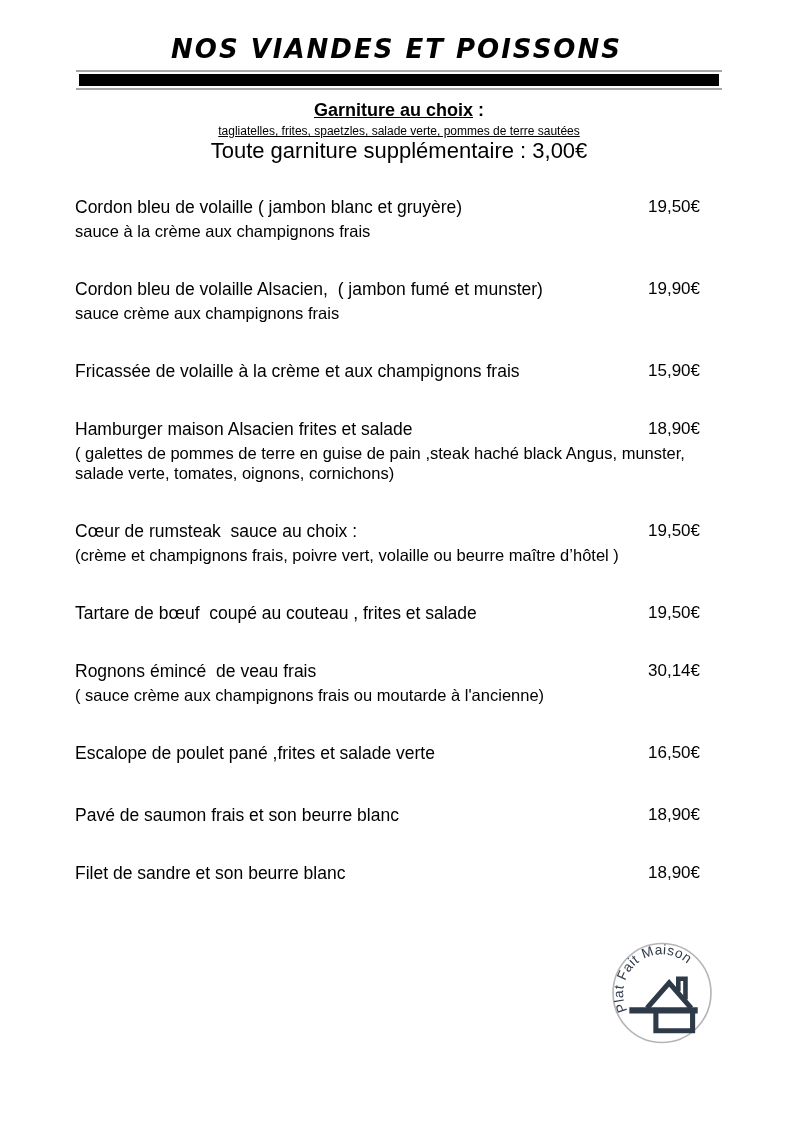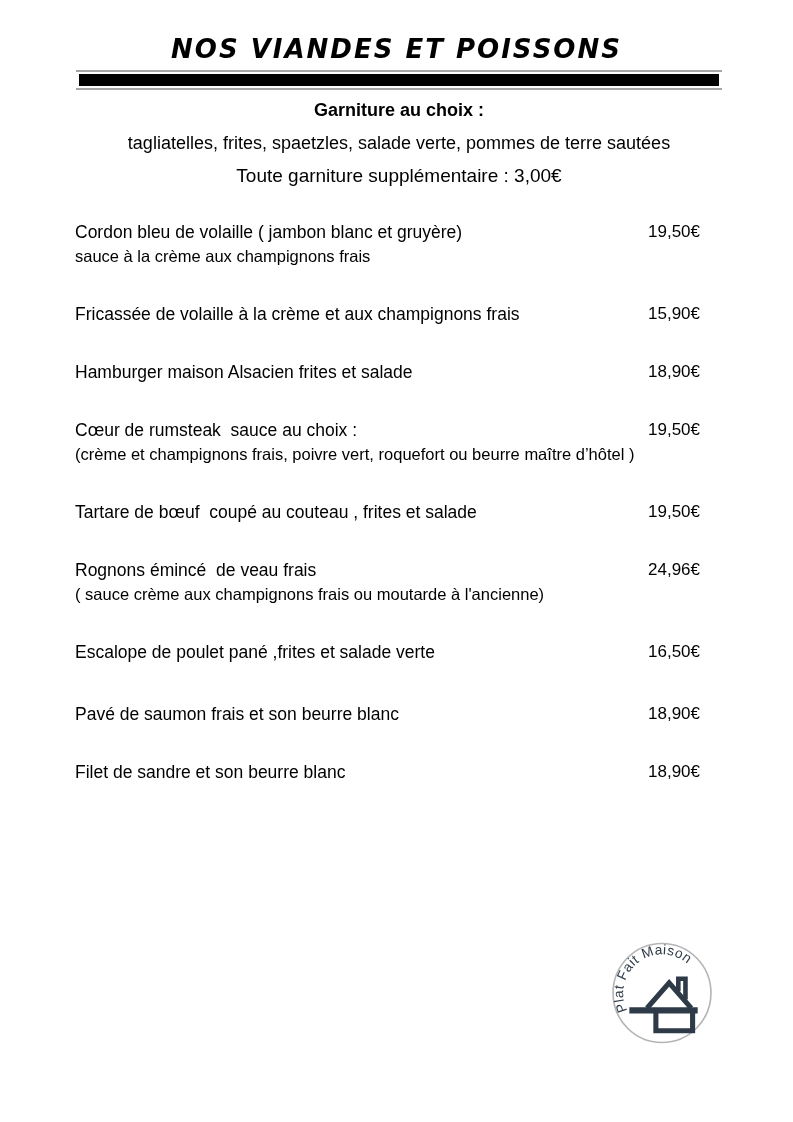--- a/index.html
+++ b/index.html
@@ -23,23 +23,23 @@
   }
   .rulebar-wrap{
     margin:7px 71px 0 76px;
     border-top:2px solid #a6a6a6;
     border-bottom:2px solid #a6a6a6;
     padding:2px 0;
   }
   .rulebar-black{height:12px;background:#000;margin:0 3px;}
   .garniture{margin:9px 71px 0 76px;text-align:center;}
   .garniture-heading{font-size:18px;font-weight:bold;line-height:22px;}
-  .garniture-heading .u{}
-  .garniture-options{margin-top:12px;font-size:18px;line-height:20px;}
-  .garniture-supplement{margin-top:13px;font-size:19px;line-height:20px;}
+  .garniture-heading .u{text-decoration:underline;}
+  .garniture-options{margin-top:0;font-size:12px;line-height:20px;text-decoration:underline;}
+  .garniture-supplement{font-size:22px;line-height:20px;}
   .items{margin:36px 93px 0 75px;}
   .item{margin-bottom:38px;}
   .item.tight{margin-bottom:42px;}
   .item-row{display:flex;justify-content:space-between;align-items:flex-start;}
   .item-name{font-size:17.5px;line-height:20px;white-space:pre-wrap;flex:1;padding-right:10px;}
   .b{font-weight:normal;}
   .item-price{font-size:17px;line-height:20px;white-space:nowrap;text-align:right;min-width:62px;}
   .item-desc{margin-top:4px;font-size:16.5px;line-height:20px;white-space:pre-wrap;}
   .footer-note{
     margin:34px 71px 0 76px;
@@ -77,54 +77,62 @@
   <div class="items">
 
     <div class="item">
       <div class="item-row">
         <div class="item-name"><span class="b">Cordon bleu de volaille</span><span> ( jambon blanc et gruyère)</span></div>
         <div class="item-price">19,50€</div>
       </div>
       <div class="item-desc">sauce à la crème aux champignons frais</div>
     </div>
 
+    <div class="item">
+      <div class="item-row">
+        <div class="item-name"><span class="b">Cordon bleu de volaille Alsacien,</span><span>  ( jambon fumé et munster)</span></div>
+        <div class="item-price">19,90€</div>
+      </div>
+      <div class="item-desc">sauce crème aux champignons frais</div>
+    </div>
 
     <div class="item">
       <div class="item-row">
         <div class="item-name"><span class="b">Fricassée de volaille</span><span> à la crème et aux champignons frais</span></div>
         <div class="item-price">15,90€</div>
       </div>
     </div>
 
     <div class="item">
       <div class="item-row">
         <div class="item-name"><span class="b">Hamburger maison Alsacien frites et salade</span><span></span></div>
         <div class="item-price">18,90€</div>
       </div>
+      <div class="item-desc">( galettes de pommes de terre en guise de pain ,steak haché black Angus, munster, salade verte, tomates, oignons, cornichons)</div>
     </div>
 
     <div class="item">
       <div class="item-row">
         <div class="item-name"><span class="b">Cœur de rumsteak  sauce au choix :</span><span></span></div>
         <div class="item-price">19,50€</div>
       </div>
-      <div class="item-desc">(crème et champignons frais, poivre vert, roquefort ou beurre maître d’hôtel )</div>
+      <div class="item-desc">(crème et champignons frais, poivre vert, volaille ou beurre maître d’hôtel )</div>
     </div>
 
     <div class="item">
       <div class="item-row">
         <div class="item-name"><span class="b">Tartare de bœuf  coupé au couteau ,</span><span> frites et salade</span></div>
         <div class="item-price">19,50€</div>
       </div>
     </div>
 
     <div class="item">
       <div class="item-row">
         <div class="item-name"><span class="b">Rognons émincé  de veau frais</span><span></span></div>
-        <div class="item-price">24,96€</div>
+        <div class="item-price">30,14€</div>
       </div>
       <div class="item-desc"><span>( sauce crème aux champignons frais </span><span class="b">ou</span><span> moutarde à l'ancienne)</span></div>
     </div>
 
     <div class="item tight">
       <div class="item-row">
         <div class="item-name"><span class="b">Escalope de poulet pané</span><span> ,frites et salade verte</span></div>
         <div class="item-price">16,50€</div>
       </div>
     </div>

